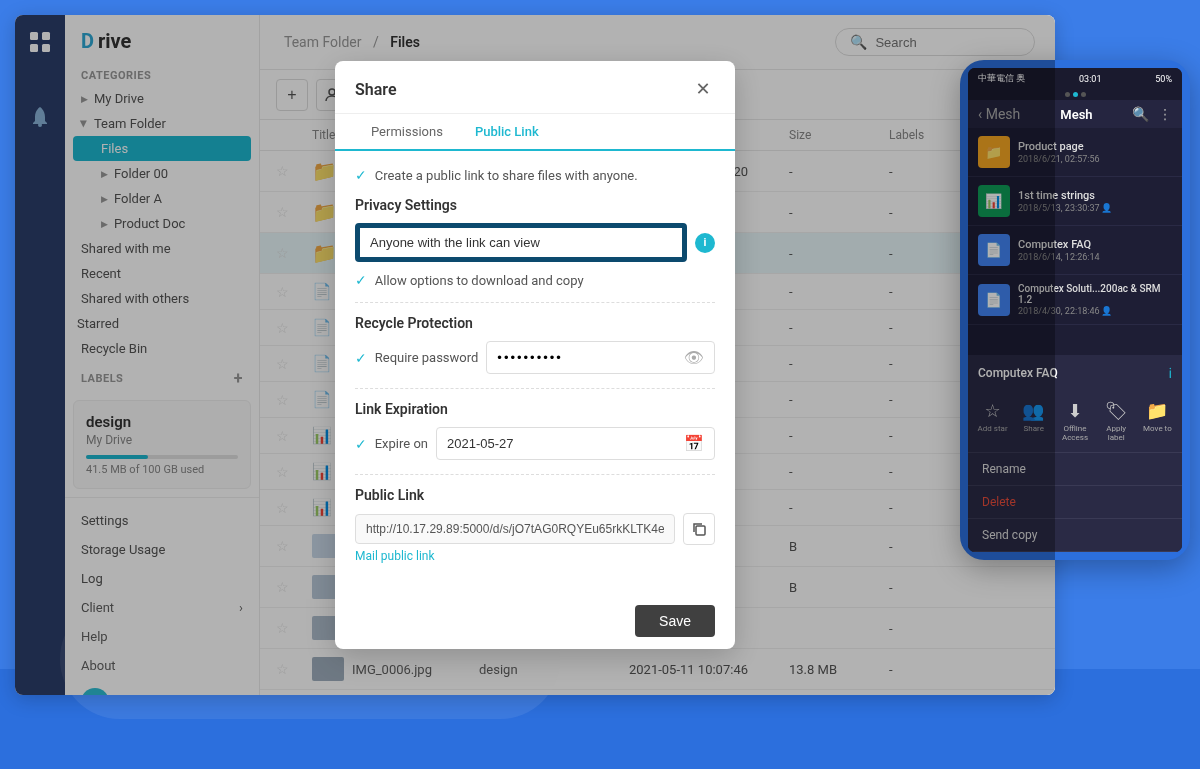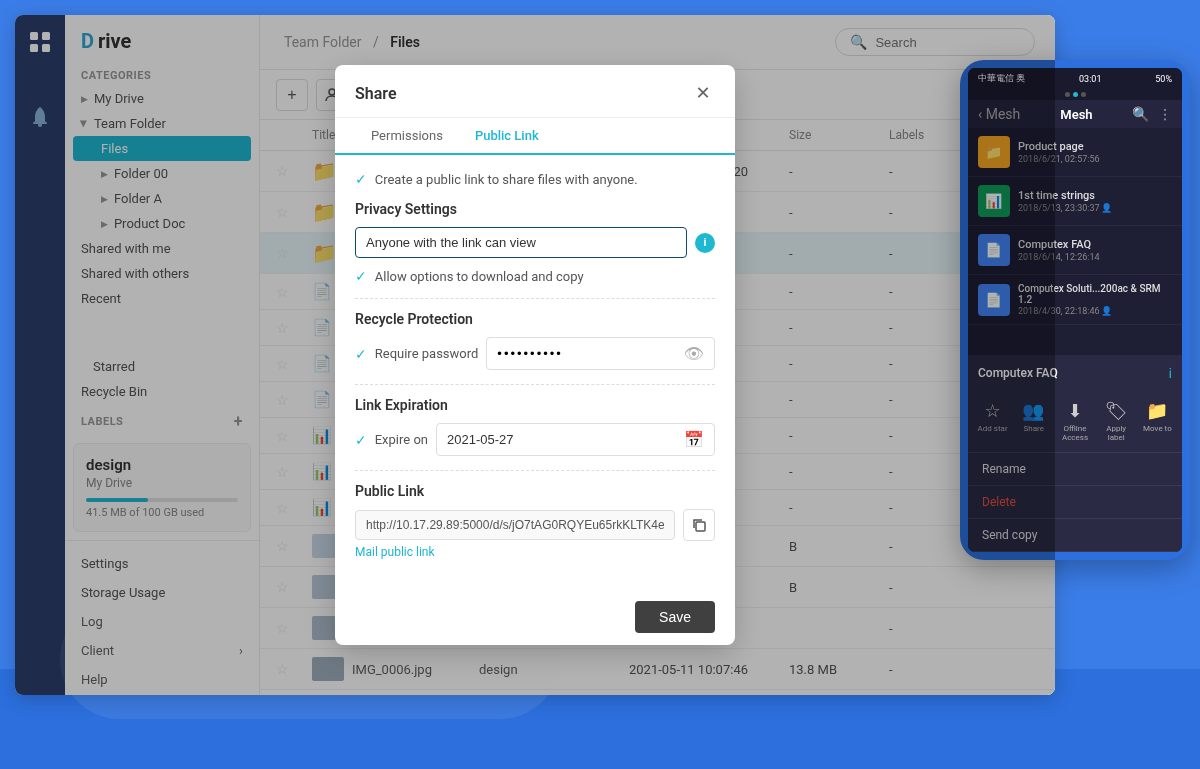--- a/index.html
+++ b/index.html
@@ -250,21 +250,21 @@
     .check-icon { color: #1eb8d0; font-size: 14px; }
     .check-text { font-size: 13px; color: #555; }
 
     .section-title { font-size: 14px; font-weight: 600; color: #333; margin-bottom: 10px; }
 
     .privacy-select-wrap {
       display: flex; align-items: center; gap: 8px; margin-bottom: 10px;
     }
     .privacy-select {
       flex: 1;
-      border: 1px solid #0c4a6e; border-radius: 4px;
+      border: 5px solid #0c4a6e; border-radius: 4px;
       padding: 7px 10px; font-size: 13px; color: #333;
       background: #fff;
       appearance: none;
       cursor: pointer;
     }
     .info-icon {
       width: 20px; height: 20px;
       background: #1eb8d0; color: #fff;
       border-radius: 50%; font-size: 11px; font-weight: 700;
       display: flex; align-items: center; justify-content: center;
@@ -474,28 +474,28 @@
     <div class="nav-sub-item">
       <span class="chevron">▶</span>
       <span>Product Doc</span>
     </div>
 
     <div class="nav-tree-item" style="padding-left:16px;">
       <span>Shared with me</span>
     </div>
 
     <div class="nav-tree-item" style="padding-left:16px;">
+      <span>Recent</span>
+    </div>
+
+    <div class="nav-tree-item" style="padding-left:16px;">
       <span>Shared with others</span>
     </div>
 
-    <div class="nav-tree-item" style="padding-left:16px;">
-      <span>Recent</span>
-    </div>
-
-    <div class="nav-tree-item" style="padding-left:28px;margin-top:43px;">
+    <div class="nav-tree-item" style="padding-left:12px;">
       <span>Starred</span>
     </div>
 
     <div class="nav-tree-item" style="padding-left:16px;">
       <span>Recycle Bin</span>
     </div>
 
     <div class="labels-section">
       <div class="labels-label">
         <span>LABELS</span>

